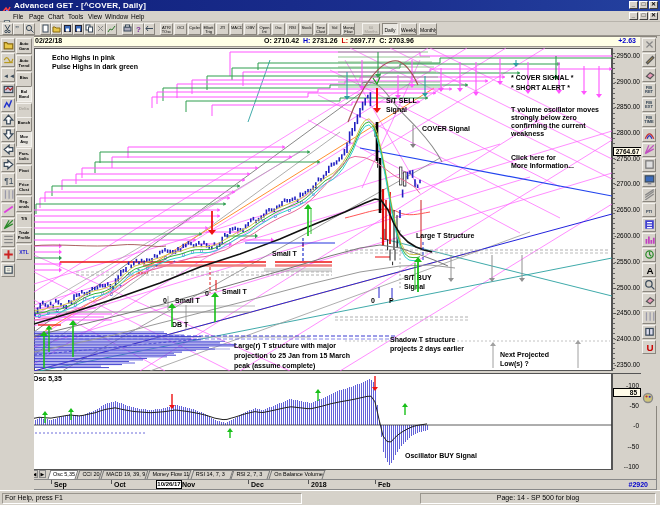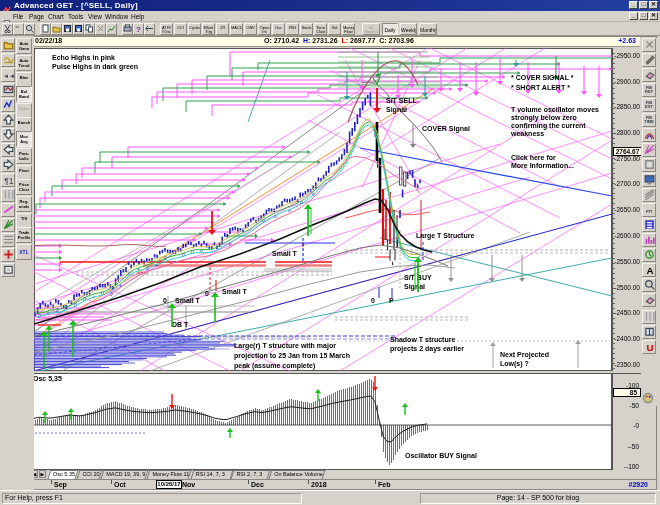--- a/index.html
+++ b/index.html
@@ -16,21 +16,21 @@
 
 </style></head><body>
 
 <div style="position:absolute;left:0;top:0;width:660px;height:11px;background:linear-gradient(90deg,#10207c,#1b2f8f 60%,#24419f);">
  <div style="position:absolute;left:2px;top:1px;width:9px;height:9px;">
    <svg width="9" height="9">
         <path d="M0 7 L4 2 L6 5 L8 1" stroke="#ff4040" fill="none" stroke-width="1.5"></path>
         <path d="M1 8 L5 4 L8 7" stroke="#8080ff" fill="none" stroke-width="1"></path>
       </svg>
  </div>
- <div style="position:absolute;left:14px;top:1px;font:bold 8px 'Liberation Sans',sans-serif;color:#fff;letter-spacing:.2px;">Advanced GET - [^SELL, Daily]</div>
+ <div style="position:absolute;left:14px;top:1px;font:bold 8px 'Liberation Sans',sans-serif;color:#fff;letter-spacing:.2px;">Advanced GET - [^COVER, Daily]</div>
  <div style="position:absolute;right:2px;top:1px;display:flex;gap:1px;">
   <div class="wbtn">_</div>
       <div class="wbtn">□</div>
       <div class="wbtn">✕</div>
  </div>
 </div>
 <div style="position:absolute;left:0;top:11px;width:660px;height:11px;background:#d6d2ca;border-bottom:1px solid #b8b4ac;">
     <div style="position:absolute;left:3px;top:2px;"><svg width="8" height="8" viewBox="0 0 9 9">
         <rect x="1.5" y="2" width="6" height="5.5" stroke="#3a4a5a" fill="#ffe"></rect>
         <path d="M3 4 H6 M3 5.5 H6" stroke="#aaa"></path>

